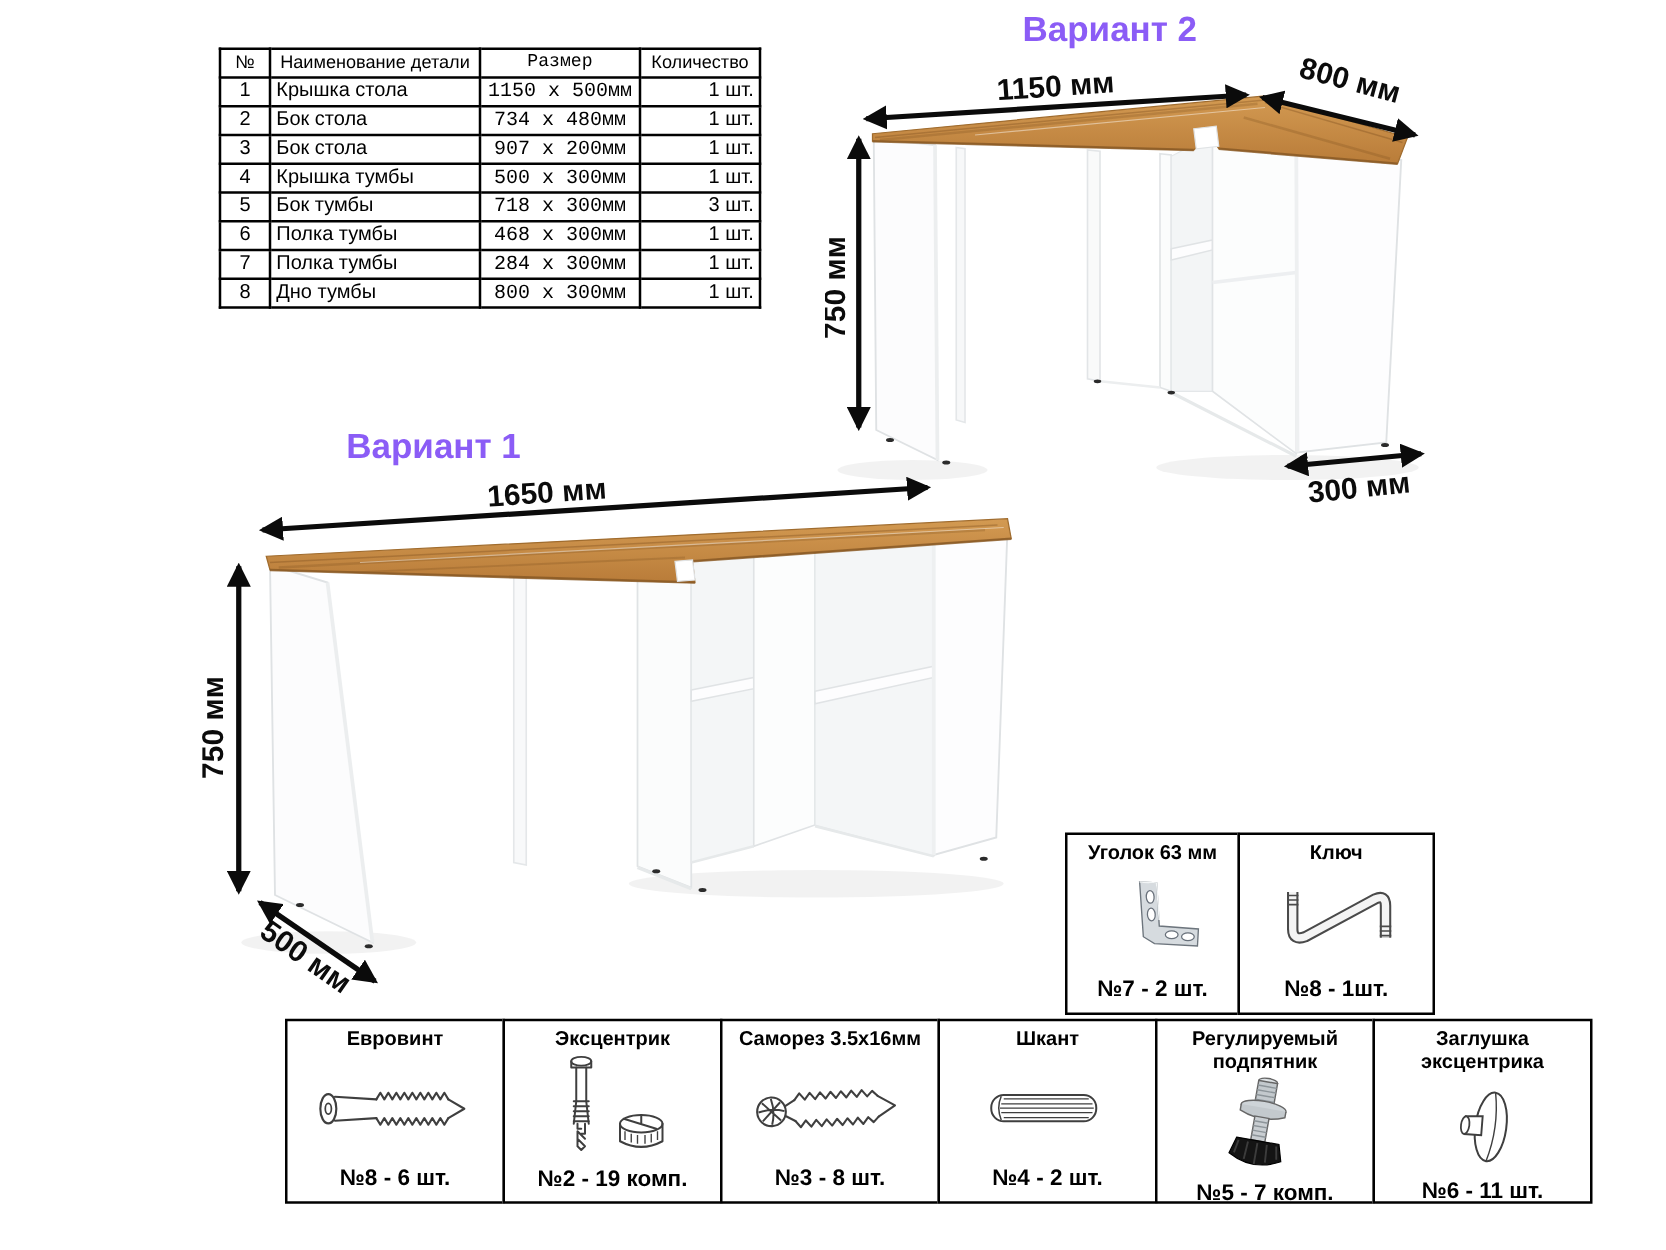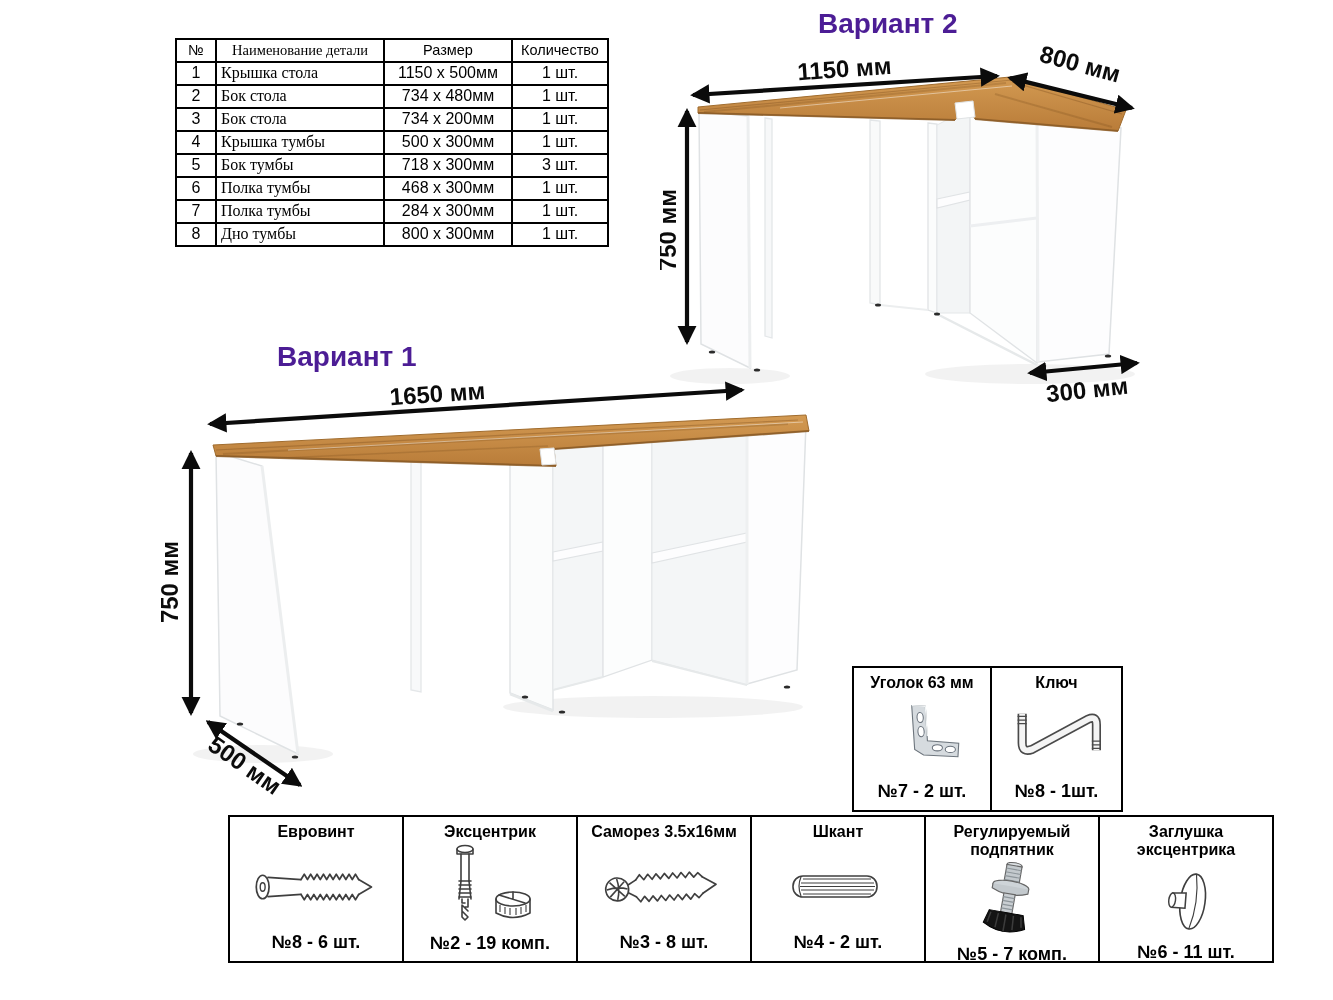--- a/index.html
+++ b/index.html
@@ -4,45 +4,45 @@
 <style>
   html,body{margin:0;padding:0;background:#ffffff;}
   #canvas{position:relative;width:1333px;height:1000px;background:#ffffff;overflow:hidden;
           font-family:"Liberation Sans",sans-serif;color:#000;}
   
   .parts-table{position:absolute;left:175px;top:38px;border-collapse:collapse;table-layout:fixed;}
   .parts-table td,.parts-table th{border:2px solid #000;height:21px;padding:0 4px;
       font-size:16px;line-height:1.05;white-space:nowrap;overflow:hidden;font-weight:400;}
   .parts-table th{font-size:14.5px;text-align:center;}
   .col-num{width:30px;text-align:center;}
-  .col-name{width:158px;text-align:left;padding-left:8px;font-family:Liberation Serif, serif;}
-  .col-size{width:118px;text-align:center;}
-  .col-qty{width:86px;text-align:center;}
+  .col-name{width:158px;text-align:left;padding-left:8px;}
+  .col-size{width:118px;text-align:center;font-family:Liberation Mono, monospace;}
+  .col-qty{width:86px;text-align:right;}
   
-  .v-title{position:absolute;font-size:28px;font-weight:700;color:#4c1d95;white-space:nowrap;}
+  .v-title{position:absolute;font-size:28px;font-weight:700;color:#8b5cf6;white-space:nowrap;}
   #v2-title{left:818px;top:8px;}
   #v1-title{left:277px;top:341px;}
   
   .draw{position:absolute;}
   #v2-svg{left:660px;top:46px;}
   #v1-svg{left:148px;top:372px;}
   svg text.dim{font-family:"Liberation Sans",sans-serif;font-size:24px;font-weight:700;fill:#0b0b0b;}
   
   .hw-grid{position:absolute;display:flex;}
   #hw-top{left:852px;top:666px;}
   #hw-bottom{left:228px;top:815px;}
   .hw-box{border:2px solid #000;background:#fff;box-sizing:border-box;height:148px;
           display:flex;flex-direction:column;align-items:center;margin-left:-2px;}
   .hw-box:first-child{margin-left:0;}
   #hw-top .hw-box{height:146px;}
   .hw-title{font-size:16px;font-weight:700;text-align:center;line-height:1.15;padding:6px 8px 0 8px;}
   #hw-top .hw-title{padding:6px 2px 0 2px;}
   .hw-icon{flex:1;display:flex;align-items:center;justify-content:center;width:100%;}
   .hw-count{font-size:18px;font-weight:700;text-align:left;padding-bottom:8px;white-space:nowrap;}
-  .hw-w140{width:140px;} .hw-w134{width:133px;} .hw-w150{width:176px;}
+  .hw-w140{width:140px;} .hw-w134{width:158px;} .hw-w150{width:176px;}
   .ink{stroke:#3f3f3f;fill:none;stroke-width:1.6;stroke-linecap:round;stroke-linejoin:round;}
   .metal{fill:#d6dbdf;stroke:#6d757d;stroke-width:1.4;}
 </style>
 </head>
 <body>
 
 <div id="canvas">
 
   <table class="parts-table">
     <tbody>
@@ -60,21 +60,21 @@
     </tr>
     <tr>
       <td class="col-num">2</td>
       <td class="col-name">Бок стола</td>
       <td class="col-size">734 х 480мм</td>
       <td class="col-qty">1 шт.</td>
     </tr>
     <tr>
       <td class="col-num">3</td>
       <td class="col-name">Бок стола</td>
-      <td class="col-size">734 х 200мм</td>
+      <td class="col-size">907 х 200мм</td>
       <td class="col-qty">1 шт.</td>
     </tr>
     <tr>
       <td class="col-num">4</td>
       <td class="col-name">Крышка тумбы</td>
       <td class="col-size">500 х 300мм</td>
       <td class="col-qty">1 шт.</td>
     </tr>
     <tr>
       <td class="col-num">5</td>

